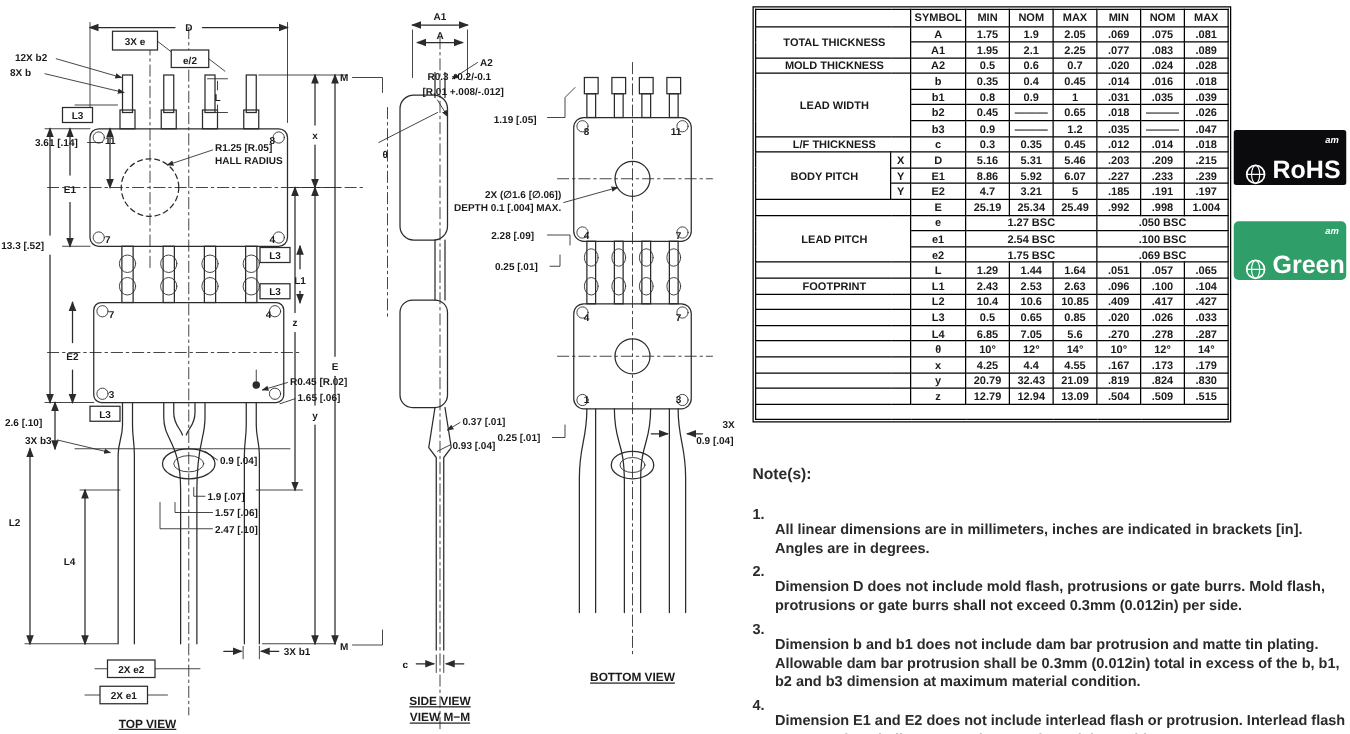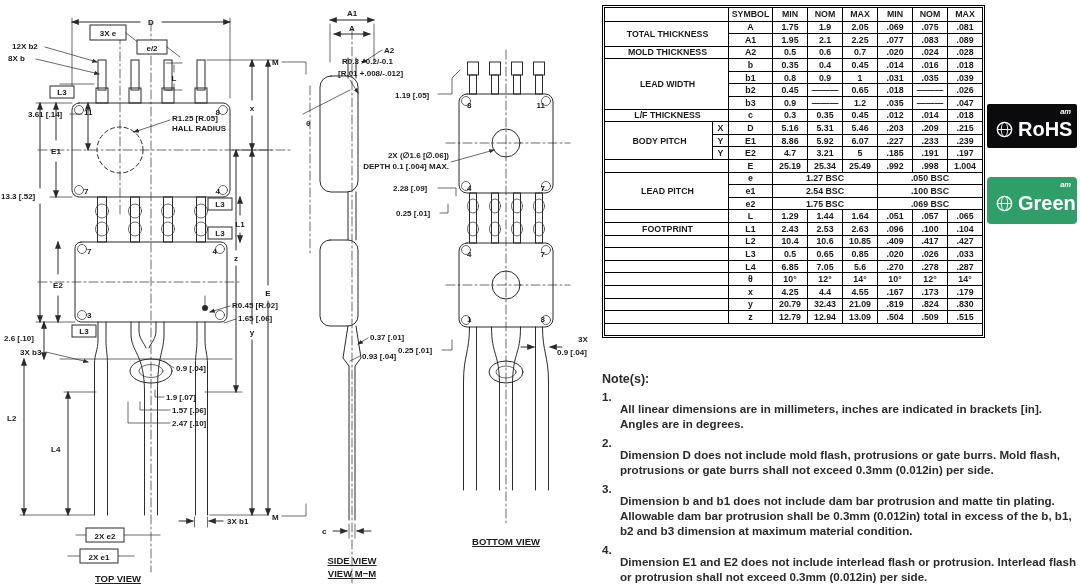--- a/index.html
+++ b/index.html
@@ -8,27 +8,27 @@
   
   .tblwrap{position:absolute;left:602px;top:5px;border:1.5px solid #000;padding:1px;background:#fff;}
   table.dims{border-collapse:collapse;table-layout:fixed;}
   table.dims td{border:1px solid #000;text-align:center;height:11.6px;padding:0 1px;
                 font:700 8.8px "Liberation Sans",sans-serif;white-space:nowrap;overflow:hidden;}
   table.dims td.g{text-align:center;padding-left:3px;}
   table.dims tr.hd td{height:12.5px;}
   
   .badge{position:absolute;left:987px;width:90px;color:#fff;}
   .badge .brand{position:absolute;top:3px;right:6px;font:italic 700 7.5px "Liberation Sans",sans-serif;}
-  .badge .row{display:flex;align-items:center;gap:5px;height:100%;padding-left:9px;padding-top:6px;box-sizing:border-box;}
+  .badge .row{display:flex;align-items:flex-end;gap:5px;height:100%;padding-left:9px;padding-top:6px;box-sizing:border-box;}
   .badge .lbl{font:700 20px "Liberation Sans",sans-serif;letter-spacing:0;}
   .badge.rohs{top:104px;height:44px;background:#0b0b0d;border-radius:2px;}
   .badge.green{top:177px;height:47px;background:#2F9E68;border-radius:4px;}
   
   .notes{position:absolute;left:602px;top:372px;width:476px;color:#2b2b2b;}
-  .notes .title{font:700 12.5px "Liberation Sans",sans-serif;margin-bottom:3px;}
+  .notes .title{font:700 12.5px "Liberation Sans",sans-serif;margin-bottom:18px;}
   .notes .item{display:flex;font:700 11.6px "Liberation Sans",sans-serif;line-height:1.33;margin-bottom:3px;}
   .notes .num{width:18px;flex:none;}
   .notes .txt{flex:1;margin-top:12px;}
   
   svg.draw{position:absolute;left:0;top:0;}
   .ln{fill:none;stroke:#2b2b2b;stroke-width:1;stroke-linecap:round;}
   .tn{stroke-width:.7;}
   .cl{stroke-dasharray:9 3 2 3;stroke-width:.7;}
   .dsh{stroke-dasharray:4 3;}
   .bx{fill:#fff;stroke:#2b2b2b;stroke-width:1;}

